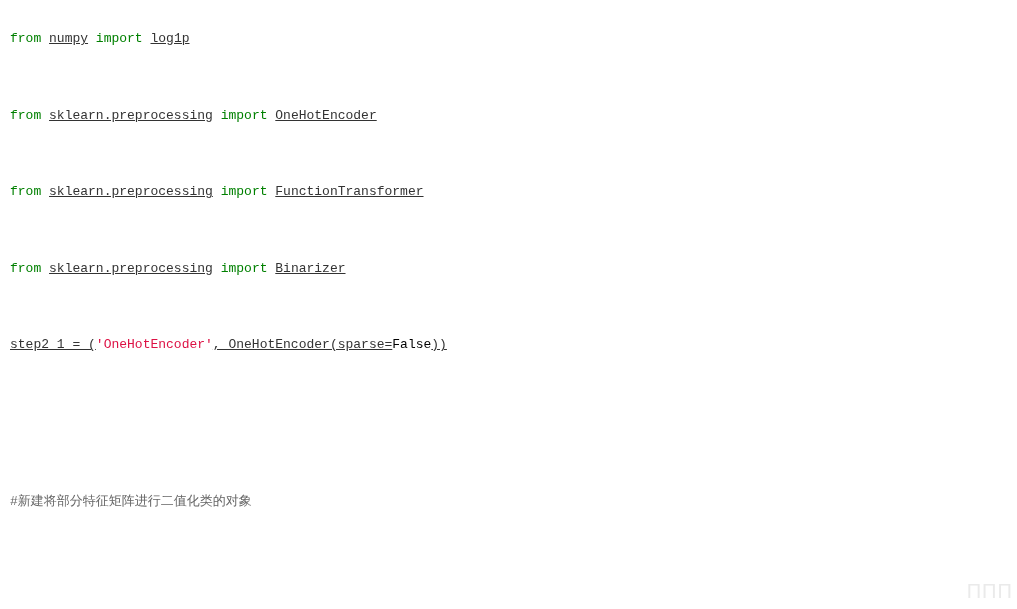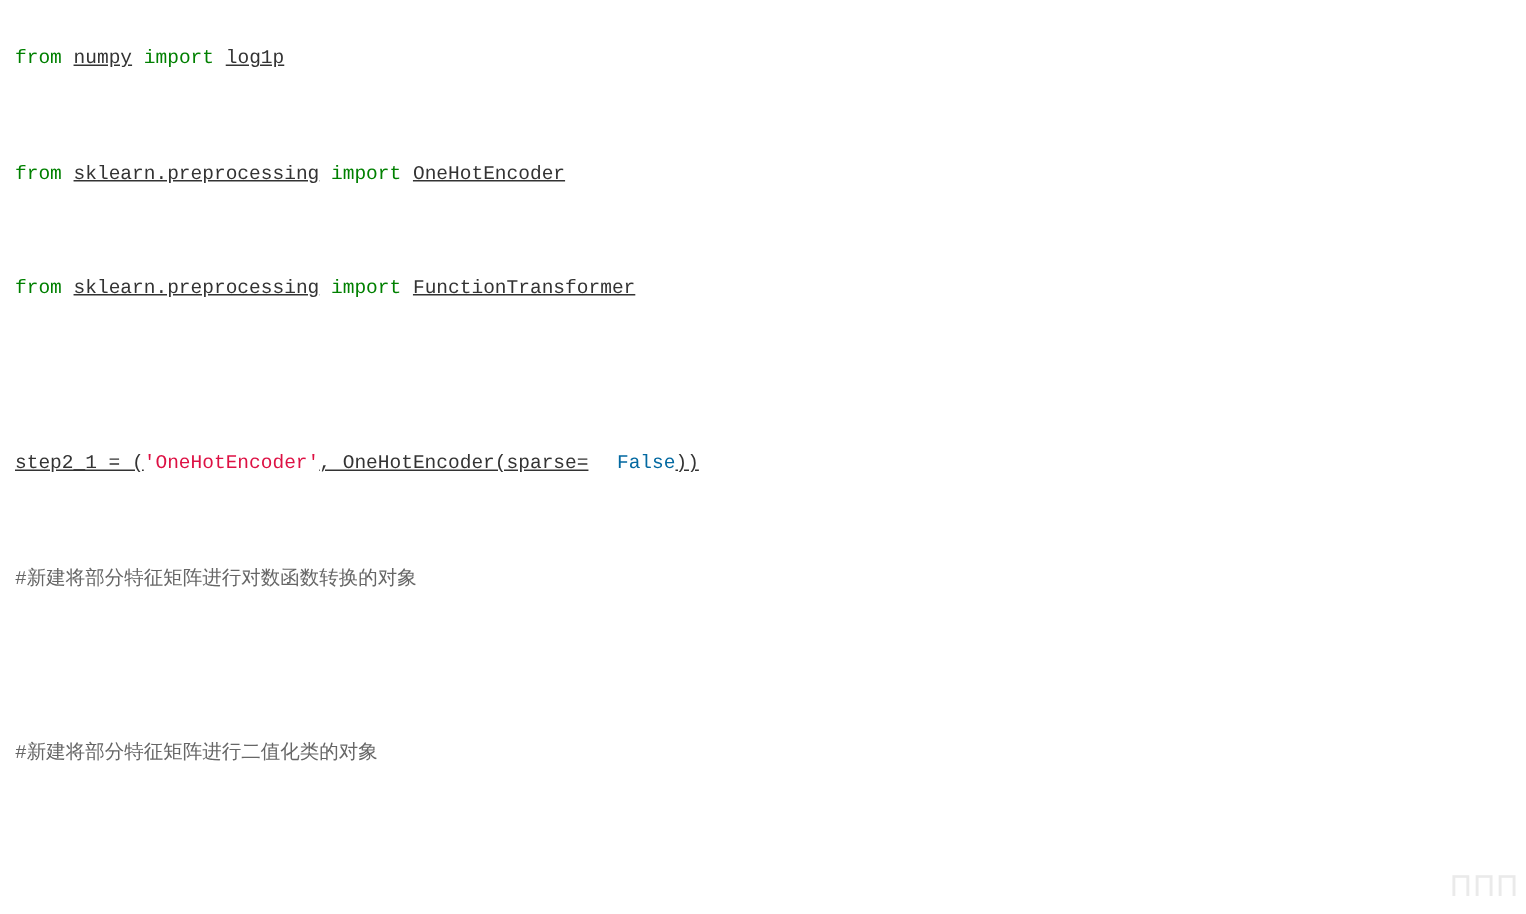--- a/index.html
+++ b/index.html
@@ -11,21 +11,21 @@
     line-height: 1.4;
     color: #333;
     width: 1017px;
     box-sizing: border-box;
   }
   .code-block { white-space: pre; }
   .kw  { color: #008000; text-align: right; }       
   .str { color: #dd1144; }       
   .cmt { color: #666; }          
   .fn  { color: #333; text-decoration: underline; }          
-  .bool{ color: #0369a1; margin-left: 19px; }       
+  .bool{ color: #000000; }       
   .gap { height: 22px; }         
   .line { display:block; }
   .watermark {
     position: fixed;
     right: 4px;
     bottom: 4px;
     color: #eaeaea;
     font-family: sans-serif;
     font-size: 20px;
     letter-spacing: 1px;
@@ -35,24 +35,24 @@
 </head>
 <body>
 
 <div class="code-block">
 <span class="line"><span class="kw">from</span> <span class="fn">numpy</span> <span class="kw">import</span> <span class="fn">log1p</span></span>
 <div class="gap"></div>
 <span class="line"><span class="kw">from</span> <span class="fn">sklearn.preprocessing</span> <span class="kw">import</span> <span class="fn">OneHotEncoder</span></span>
 <div class="gap"></div>
 <span class="line"><span class="kw">from</span> <span class="fn">sklearn.preprocessing</span> <span class="kw">import</span> <span class="fn">FunctionTransformer</span></span>
 <div class="gap"></div>
+<span class="line"><span class="kw">from</span> <span class="fn">sklearn.preprocessing</span> <span class="kw">import</span> <span class="fn">Binarizer</span></span>
 <div class="gap"></div>
 <span class="line"><span class="fn">step2_1 = (</span><span class="str">'OneHotEncoder'</span><span class="fn">, OneHotEncoder(sparse=</span><span class="bool">False</span><span class="fn">))</span></span>
 <div class="gap"></div>
-<span class="line cmt">#新建将部分特征矩阵进行对数函数转换的对象</span>
 <div class="gap"></div>
 <div class="gap"></div>
 <span class="line cmt">#新建将部分特征矩阵进行二值化类的对象</span>
 
 
 
 
 
 
 

